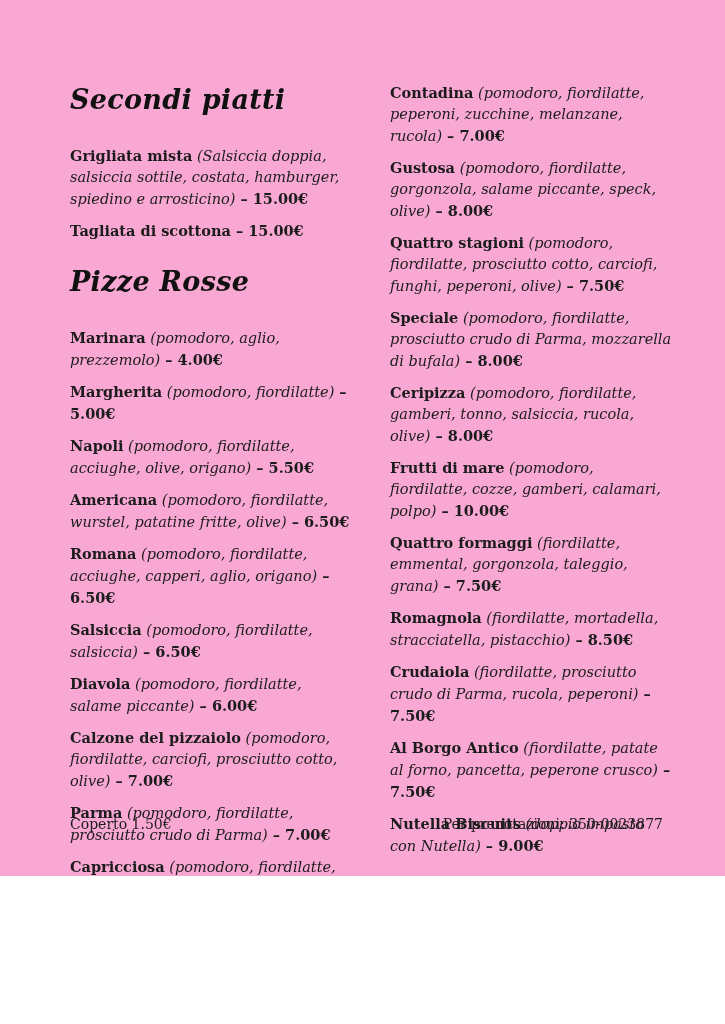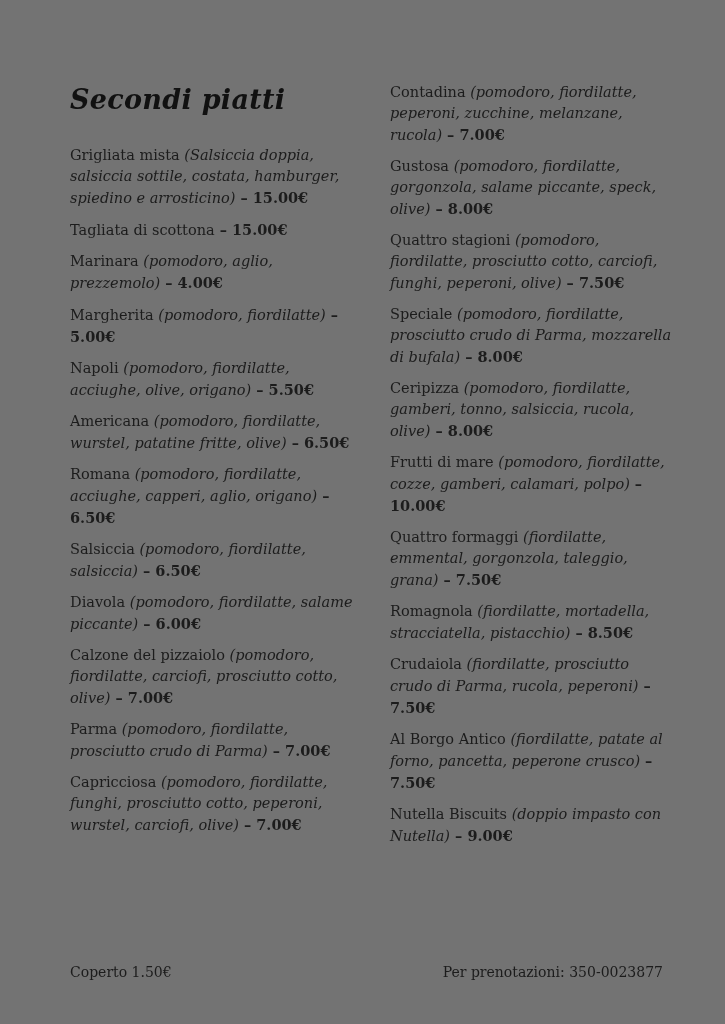--- a/index.html
+++ b/index.html
@@ -2,23 +2,23 @@
 <html><head>
 <meta charset="utf-8">
 <style>
   * { margin: 0; padding: 0; box-sizing: border-box; }
   html, body { background: #ffffff; }
   body { font-family: "DejaVu Serif", serif; }
 
   .page {
     position: relative;
     width: 725px;
-    height: 1024px;
+    height: 876px;
     margin: 0 auto;
-    background: #737373;
+    background: #f9a8d4;
     color: #1c1c1c;
     overflow: hidden;
   }
 
   .columns {
     display: flex;
     gap: 36px;
     padding: 82px 62px 0 70px;
   }
 
@@ -35,21 +35,21 @@
   }
   .col .section-heading:first-child { margin-top: 2px; }
 
   .menu-item {
     font-size: 14.5px;
     line-height: 1.45;
     margin-bottom: 10px;
     color: #1c1c1c;
   }
 
-  .item-name { font-weight: normal; font-style: normal; }
+  .item-name { font-weight: bold; font-style: normal; }
   .item-desc { font-style: italic; font-weight: normal; }
   .item-sep  { font-weight: bold; }
   .item-price { font-weight: bold; font-style: normal; white-space: nowrap; }
 
   .footer {
     position: absolute;
     left: 70px;
     right: 62px;
     bottom: 44px;
     display: flex;
@@ -61,20 +61,21 @@
 </style>
 </head>
 <body>
 
 <div class="page">
   <div class="columns">
     <div class="col">
         <h2 class="section-heading">Secondi piatti</h2>
         <p class="menu-item"><span class="item-name">Grigliata mista</span> <span class="item-desc">(Salsiccia doppia, salsiccia sottile, costata, hamburger, spiedino e arrosticino)</span><span class="item-sep"> – </span><span class="item-price">15.00€</span></p>
         <p class="menu-item"><span class="item-name">Tagliata di scottona</span><span class="item-sep"> – </span><span class="item-price">15.00€</span></p>
+        <h2 class="section-heading">Pizze Rosse</h2>
         <p class="menu-item"><span class="item-name">Marinara</span> <span class="item-desc">(pomodoro, aglio, prezzemolo)</span><span class="item-sep"> – </span><span class="item-price">4.00€</span></p>
         <p class="menu-item"><span class="item-name">Margherita</span> <span class="item-desc">(pomodoro, fiordilatte)</span><span class="item-sep"> – </span><span class="item-price">5.00€</span></p>
         <p class="menu-item"><span class="item-name">Napoli</span> <span class="item-desc">(pomodoro, fiordilatte, acciughe, olive, origano)</span><span class="item-sep"> – </span><span class="item-price">5.50€</span></p>
         <p class="menu-item"><span class="item-name">Americana</span> <span class="item-desc">(pomodoro, fiordilatte, wurstel, patatine fritte, olive)</span><span class="item-sep"> – </span><span class="item-price">6.50€</span></p>
         <p class="menu-item"><span class="item-name">Romana</span> <span class="item-desc">(pomodoro, fiordilatte, acciughe, capperi, aglio, origano)</span><span class="item-sep"> – </span><span class="item-price">6.50€</span></p>
         <p class="menu-item"><span class="item-name">Salsiccia</span> <span class="item-desc">(pomodoro, fiordilatte, salsiccia)</span><span class="item-sep"> – </span><span class="item-price">6.50€</span></p>
         <p class="menu-item"><span class="item-name">Diavola</span> <span class="item-desc">(pomodoro, fiordilatte, salame piccante)</span><span class="item-sep"> – </span><span class="item-price">6.00€</span></p>
         <p class="menu-item"><span class="item-name">Calzone del pizzaiolo</span> <span class="item-desc">(pomodoro, fiordilatte, carciofi, prosciutto cotto, olive)</span><span class="item-sep"> – </span><span class="item-price">7.00€</span></p>
         <p class="menu-item"><span class="item-name">Parma</span> <span class="item-desc">(pomodoro, fiordilatte, prosciutto crudo di Parma)</span><span class="item-sep"> – </span><span class="item-price">7.00€</span></p>
         <p class="menu-item"><span class="item-name">Capricciosa</span> <span class="item-desc">(pomodoro, fiordilatte, funghi, prosciutto cotto, peperoni, wurstel, carciofi, olive)</span><span class="item-sep"> – </span><span class="item-price">7.00€</span></p>

